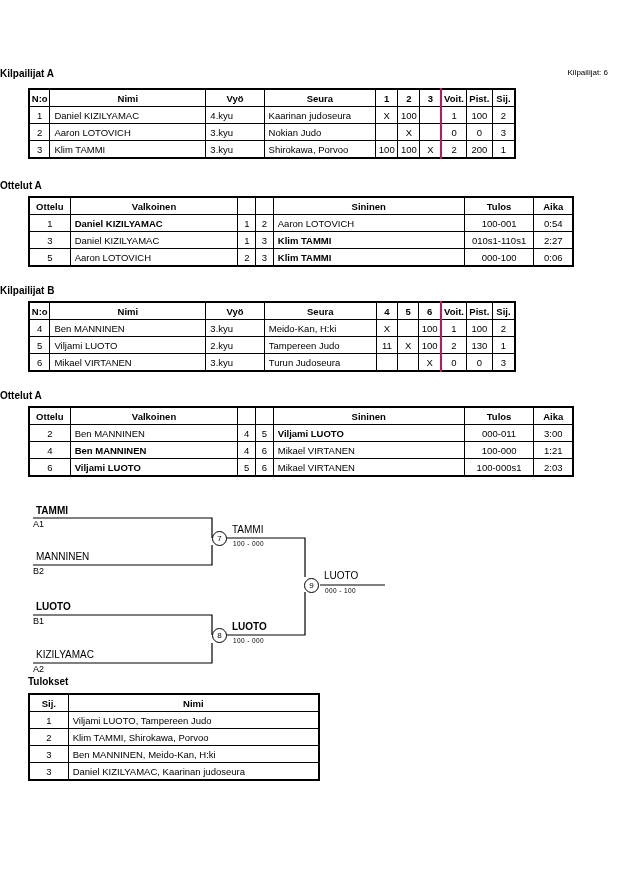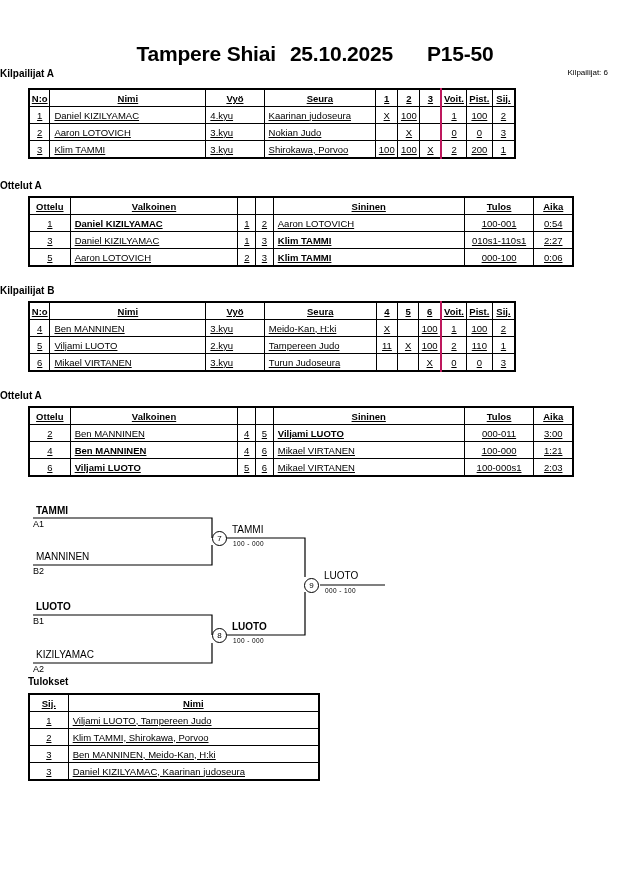--- a/index.html
+++ b/index.html
@@ -13,21 +13,21 @@
   
   .title-row{position:absolute;left:0;top:42px;width:630px;text-align:center;}
   .title-row .t{display:inline-block;font-size:21px;font-weight:bold;letter-spacing:-0.2px;vertical-align:baseline;}
   .title-row .t.ev{margin-right:14px;}
   .title-row .t.dt{margin-right:34px;}
 
   .sub-head{position:absolute;left:0;width:630px;text-align:left;font-size:10px;font-weight:bold;}
   .competitors-count{position:absolute;right:22px;top:68px;font-size:8px;font-weight:normal;}
 
   
-  table{border-collapse:collapse;position:absolute;background:#84cc16;text-decoration:underline;}
+  table{border-collapse:collapse;position:absolute;background:#84cc16;}
   table td,table th{
     border:1px solid #000;font-size:9.5px;padding:0;height:16px;
     font-weight:normal;background:#fff;
   }
   thead th{font-weight:bold;text-align:center;}
   .outer{border:2px solid #000;}
 
   .c{text-align:center;}
   .l{text-align:left;padding-left:4px;}
   .b{font-weight:bold;}
@@ -68,23 +68,20 @@
   .node{
     position:absolute;width:13px;height:13px;border:1px solid #000;border-radius:50%;
     background:#fff;font-size:8px;line-height:13px;text-align:center;
   }
 </style>
 </head>
 <body>
 
 <div class="page">
 
-  <div class="title-row">
-    <span class="t ev">Tampere Shiai</span><span class="t dt">25.10.2025</span><span class="t cat">P15-50</span>
-  </div>
   <div class="sub-head" style="top:68px;">Kilpailijat A</div>
   <div class="competitors-count">Kilpailijat: 6</div>
 
   <table class="tbl-komp outer" style="top:88px;">
     <thead>
       <tr>
         <th class="w-no">N:o</th>
         <th class="w-nimi">Nimi</th>
         <th class="w-vyo">Vyö</th>
         <th class="w-seura">Seura</th>
@@ -211,21 +208,21 @@
       </tr>
       <tr>
         <td class="c">5</td>
         <td class="l">Viljami LUOTO</td>
         <td class="l">2.kyu</td>
         <td class="l">Tampereen Judo</td>
         <td class="c">11</td>
         <td class="c">X</td>
         <td class="c">100</td>
         <td class="c sep">2</td>
-        <td class="c">110</td>
+        <td class="c">130</td>
         <td class="c">1</td>
       </tr>
       <tr>
         <td class="c">6</td>
         <td class="l">Mikael VIRTANEN</td>
         <td class="l">3.kyu</td>
         <td class="l">Turun Judoseura</td>
         <td class="c"></td>
         <td class="c"></td>
         <td class="c">X</td>

